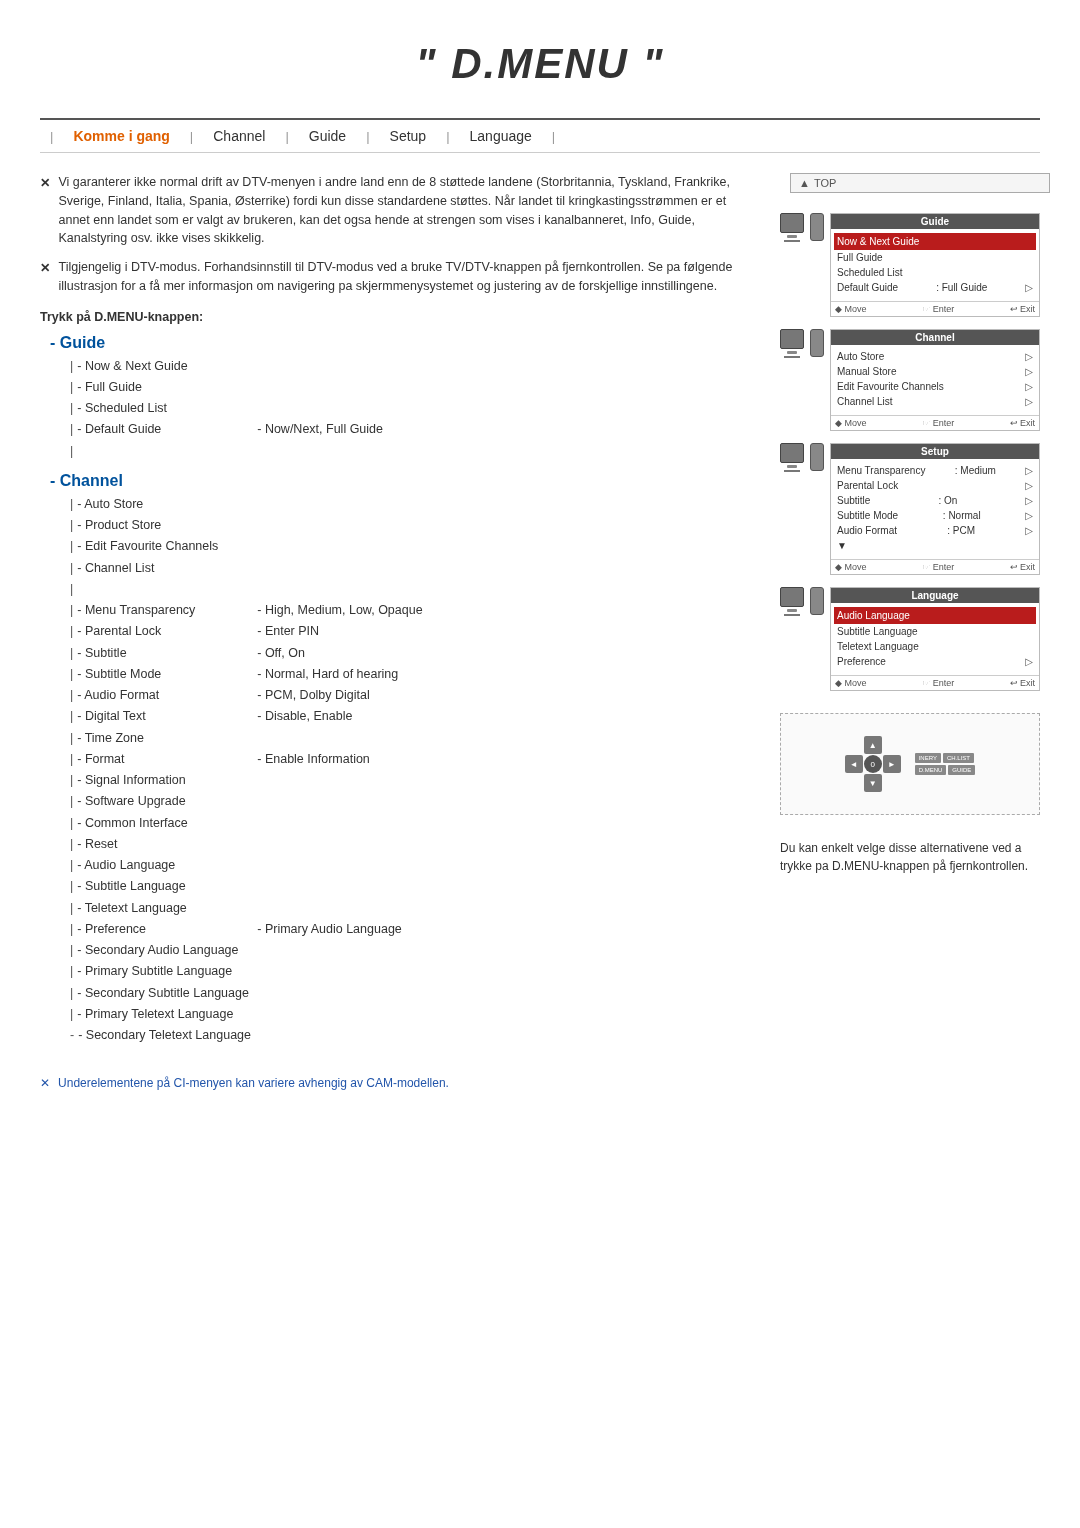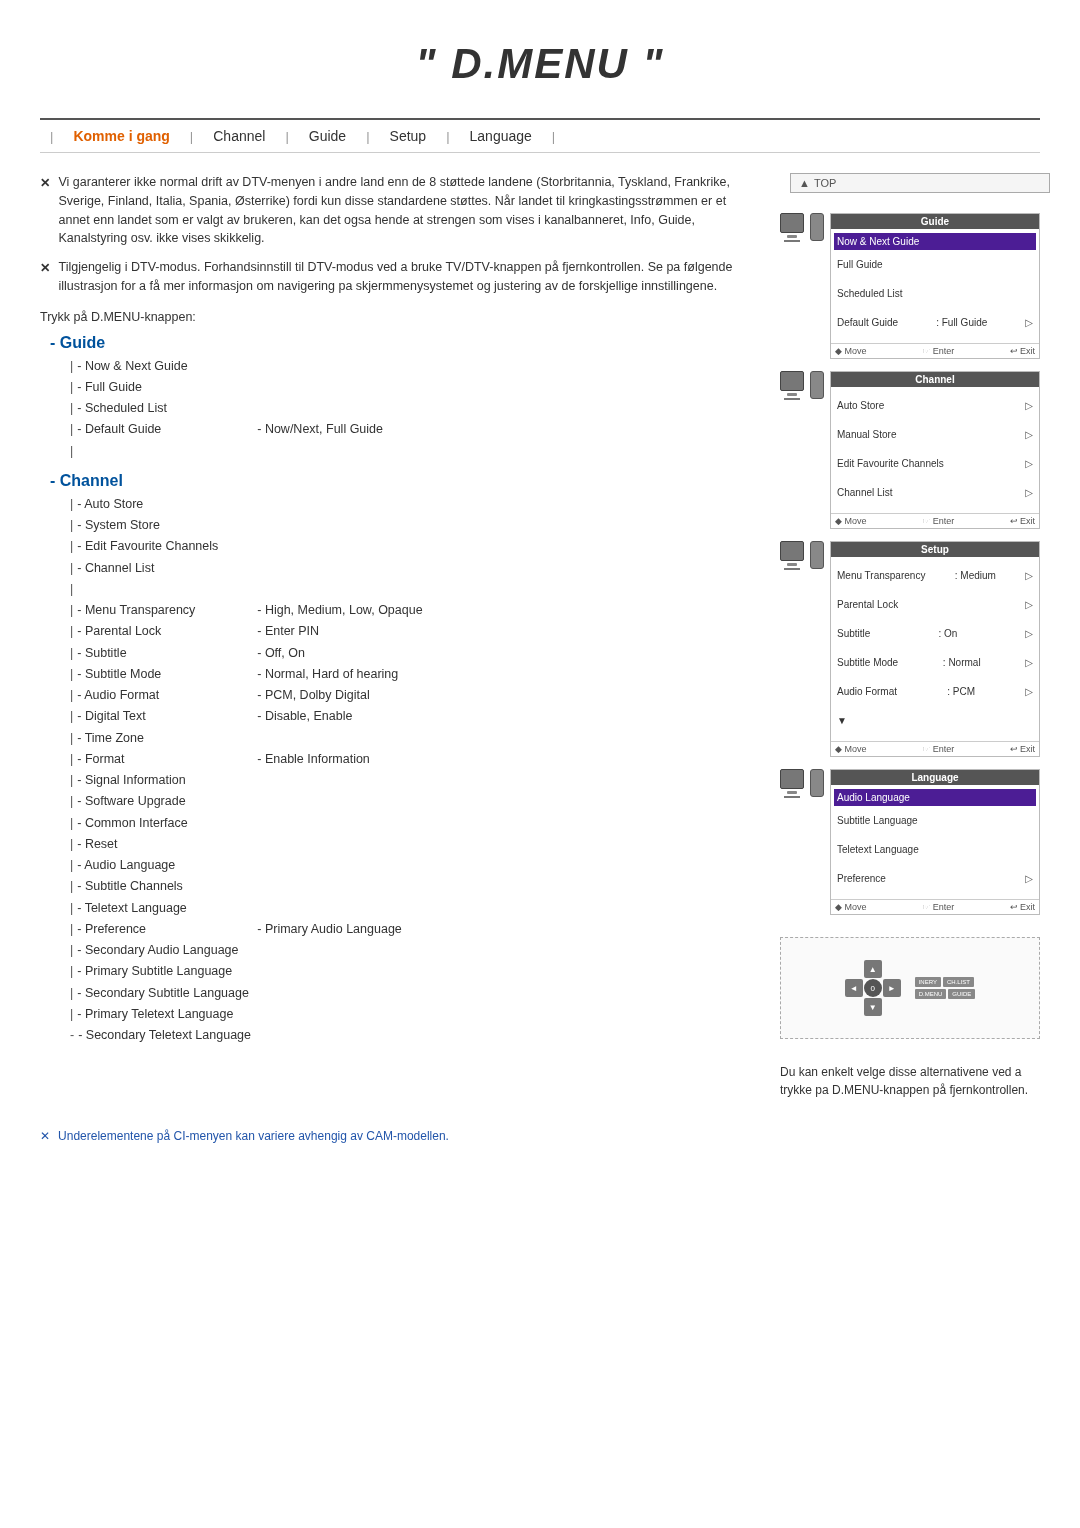--- a/index.html
+++ b/index.html
@@ -76,20 +76,21 @@
       color: #333;
       font-weight: bold;
       flex-shrink: 0;
       margin-top: 1px;
     }
 
     .press-text {
       margin: 14px 0 10px 0;
       font-size: 12.5px;
       color: #333;
+      font-weight: bold;
     }
 
     .section-title {
       color: #00529c;
       font-weight: bold;
       font-size: 16px;
       margin: 10px 0 4px 0;
     }
 
     .menu-tree {
@@ -214,28 +215,28 @@
     }
 
     .screen-content {
       padding: 4px 6px;
     }
 
     .screen-row {
       display: flex;
       justify-content: space-between;
       align-items: center;
-      padding: 7px 0;
+      padding: 0 0;
       font-size: 10px;
       color: #333;
       line-height: 1.5;
     }
 
     .screen-row.highlighted {
-      background: #4c1d95;
+      background: #b91c1c;
       color: #fff;
       padding: 1px 3px;
       margin: 0 -3px;
     }
 
     .screen-arrow {
       color: #555;
     }
 
     .screen-footer {
@@ -342,21 +343,21 @@
 
     <div class="menu-tree">
       <div class="section-title">- Channel</div>
       <div class="sub-items">
         <div class="tree-item">
           <span class="tree-pipe">|</span>
           <span class="tree-label">- Auto Store</span>
         </div>
         <div class="tree-item">
           <span class="tree-pipe">|</span>
-          <span class="tree-label">- System Store</span>
+          <span class="tree-label">- Product Store</span>
         </div>
         <div class="tree-item">
           <span class="tree-pipe">|</span>
           <span class="tree-label">- Edit Favourite Channels</span>
         </div>
         <div class="tree-item">
           <span class="tree-pipe">|</span>
           <span class="tree-label">- Channel List</span>
         </div>
         <div class="tree-item">
@@ -426,21 +427,21 @@
     </div>
 
     <div class="menu-tree">
       <div class="sub-items">
         <div class="tree-item">
           <span class="tree-pipe">|</span>
           <span class="tree-label">- Audio Language</span>
         </div>
         <div class="tree-item">
           <span class="tree-pipe">|</span>
-          <span class="tree-label">- Subtitle Channels</span>
+          <span class="tree-label">- Subtitle Language</span>
         </div>
         <div class="tree-item">
           <span class="tree-pipe">|</span>
           <span class="tree-label">- Teletext Language</span>
         </div>
         <div class="tree-item">
           <span class="tree-pipe">|</span>
           <span class="tree-label" style="min-width:180px">- Preference</span>
           <span class="tree-value">- Primary Audio Language</span>
         </div>

